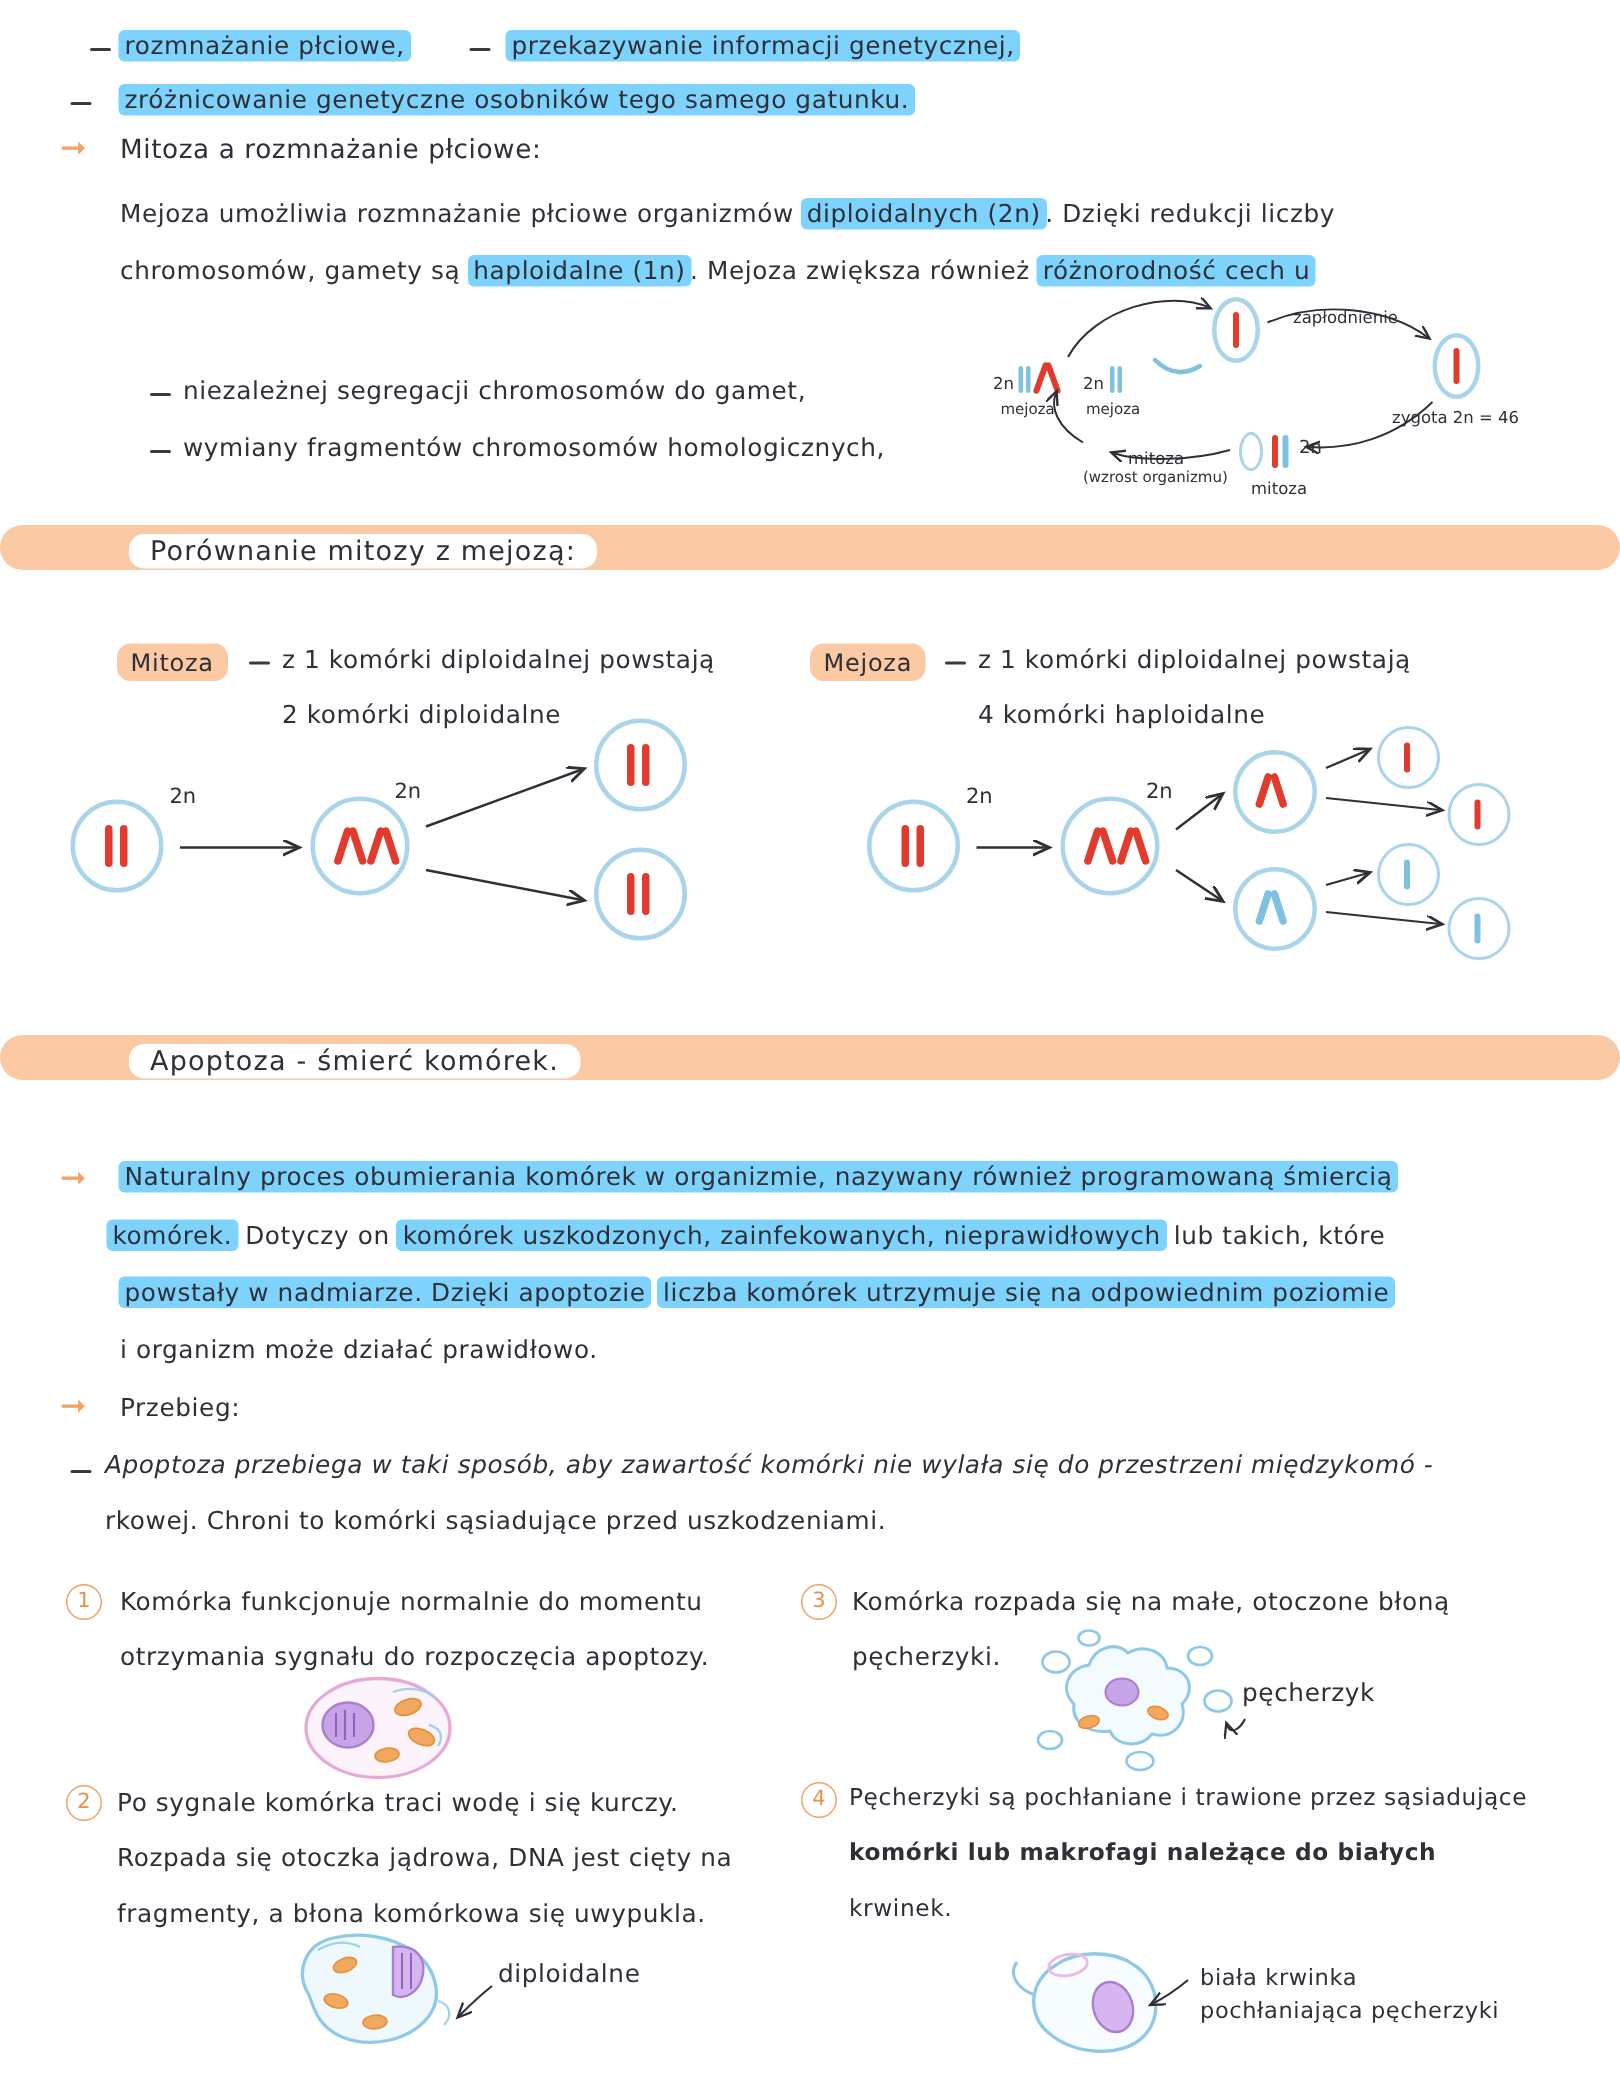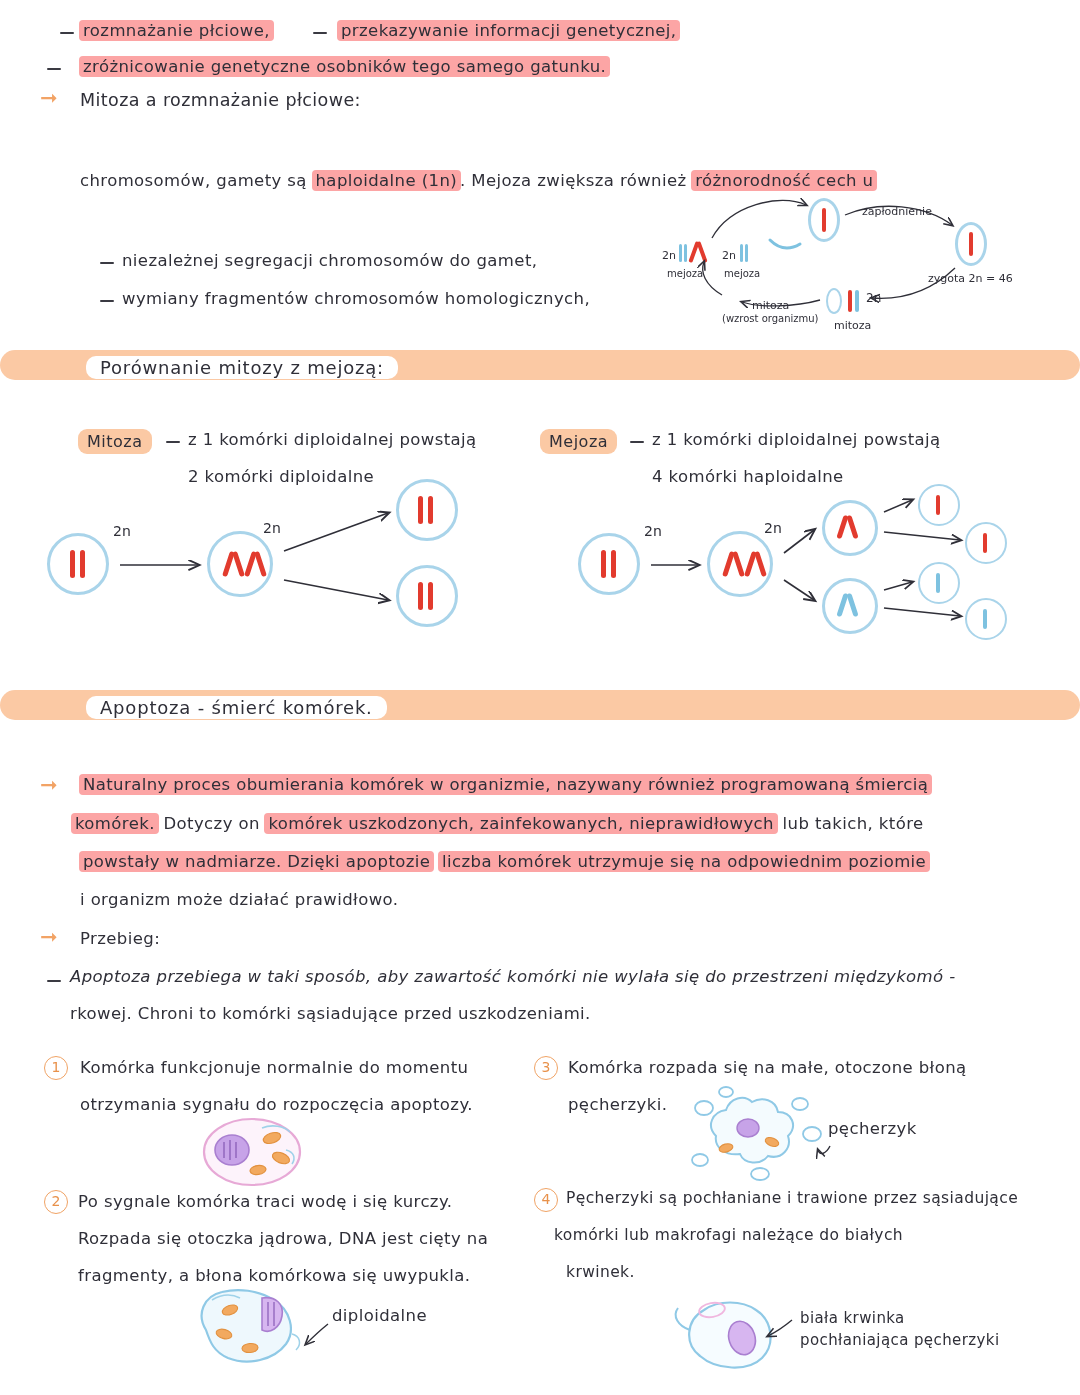--- a/index.html
+++ b/index.html
@@ -25,21 +25,21 @@
   .ln {
     position: absolute;
     font-family: "DejaVu Sans", sans-serif;
     font-size: 16.5px;
     letter-spacing: 0.4px;
     color: #2f2f38;
     white-space: nowrap;
     line-height: 1.1;
   }
   .hl {
-    background: #fca5a5;
+    background: #7dd3fc;
     border-radius: 4px;
     padding: 1px 4px;
     margin: 0 -1px;
   }
 
   
   .bar {
     position: absolute;
     height: 30px;
     background: #fbc9a4;
@@ -149,20 +149,24 @@
   </div>
 
   <div class="dash" style="left:47px;top:68px;"></div>
   <div class="ln" style="left:80px;top:58px;">
     <span class="hl">zróżnicowanie genetyczne osobników tego samego gatunku.</span>
   </div>
 
   <div class="arrow-o" style="left:40px;top:88px;">➞</div>
   <div class="ln" style="left:80px;top:91px;font-size:17.5px;">Mitoza a rozmnażanie płciowe:</div>
 
+  <div class="ln" style="left:80px;top:134px;">
+    <span>Mejoza umożliwia rozmnażanie płciowe organizmów</span>
+    <span class="hl">diploidalnych (2n)</span><span>. Dzięki redukcji liczby</span>
+  </div>
   <div class="ln" style="left:80px;top:172px;">
     <span>chromosomów, gamety są</span>
     <span class="hl">haploidalne (1n)</span><span>. Mejoza zwiększa również</span>
     <span class="hl">różnorodność cech u</span>
   </div>
 
   <div class="dash" style="left:100px;top:262px;"></div>
   <div class="ln" style="left:122px;top:252px;">niezależnej segregacji chromosomów do gamet,</div>
   <div class="dash" style="left:100px;top:300px;"></div>
   <div class="ln" style="left:122px;top:290px;">wymiany fragmentów chromosomów homologicznych,</div>
@@ -300,21 +304,21 @@
   <div class="ln" style="left:78px;top:1267px;">fragmenty, a błona komórkowa się uwypukla.</div>
   <div class="ln" style="left:332px;top:1307px;">diploidalne</div>
 
   <div class="numcirc" style="left:534px;top:1056px;">3</div>
   <div class="ln" style="left:568px;top:1059px;">Komórka rozpada się na małe, otoczone błoną</div>
   <div class="ln" style="left:568px;top:1096px;">pęcherzyki.</div>
   <div class="ln" style="left:828px;top:1120px;">pęcherzyk</div>
 
   <div class="numcirc" style="left:534px;top:1188px;">4</div>
   <div class="ln" style="left:566px;top:1190px;font-size:15.5px;">Pęcherzyki są pochłaniane i trawione przez sąsiadujące</div>
-  <div class="ln" style="left:554px;top:1227px;font-size:15.5px;">komórki lub makrofagi należące do białych</div>
+  <div class="ln" style="left:566px;top:1227px;font-size:15.5px;font-weight:bold;">komórki lub makrofagi należące do białych</div>
   <div class="ln" style="left:566px;top:1264px;font-size:15.5px;">krwinek.</div>
   <div class="ln" style="left:800px;top:1310px;font-size:15px;">biała krwinka</div>
   <div class="ln" style="left:800px;top:1332px;font-size:15px;">pochłaniająca pęcherzyki</div>
 
   <svg class="ov" xmlns="http://www.w3.org/2000/svg">
     <defs>
       <marker id="ah" markerWidth="9" markerHeight="9" refX="6" refY="3.2" orient="auto">
         <path d="M0,0 L7,3.2 L0,6.4" fill="none" stroke="#2f2f38" stroke-width="1.2"></path>
       </marker>
       <marker id="aho" markerWidth="9" markerHeight="9" refX="6" refY="3.2" orient="auto">

